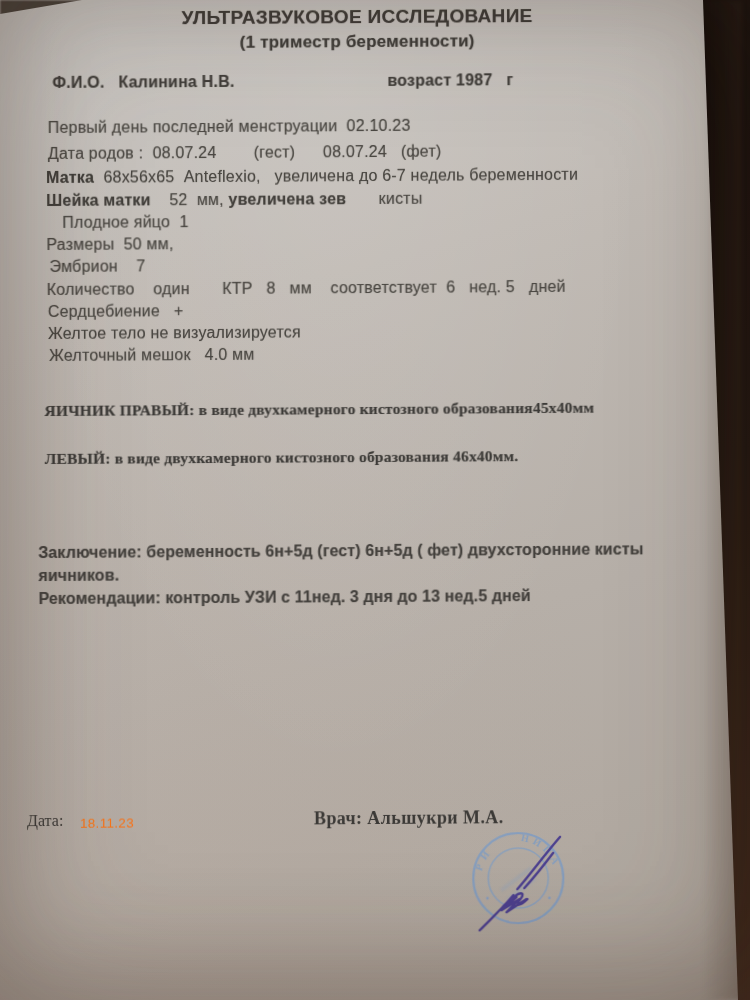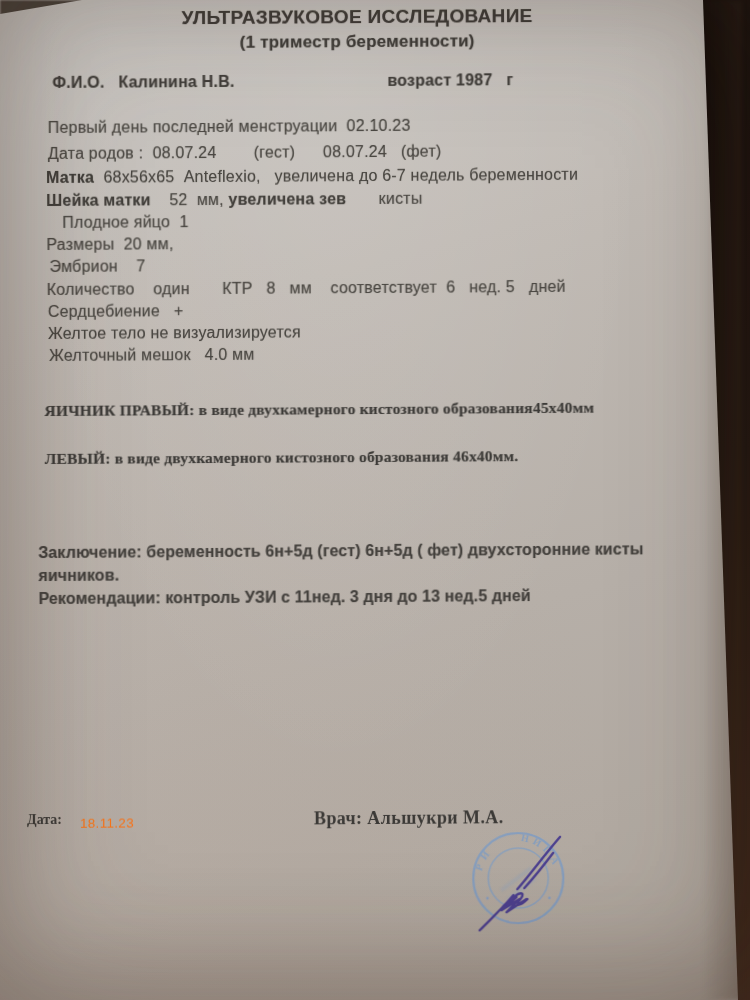--- a/index.html
+++ b/index.html
@@ -64,21 +64,21 @@
   }
   .concl{
     position:absolute;left:38px;top:539px;width:648px;
     font-weight:700;font-size:16px;line-height:23px;color:#44413d;
     letter-spacing:0.1px;white-space:normal;
     text-shadow:0 0 0.8px rgba(68,65,61,0.45);
   }
   .concl .p2{margin-top:0;}
   .footer-date-label{
     position:absolute;left:25px;top:810px;
-    font-family:"Liberation Serif",serif;font-weight:700;font-size:14px;color:#3c3a37;
+    font-family:"Liberation Serif",serif;font-weight:400;font-size:16px;color:#3c3a37;
   }
   .footer-date-value{
     position:absolute;left:78px;top:814px;font-size:13.5px;color:#f97316;letter-spacing:0.3px;
   }
   .footer-doctor{
     position:absolute;left:312px;top:808px;
     font-family:"Liberation Serif",serif;font-weight:700;font-size:18px;color:#3b3936;
     letter-spacing:0.4px;white-space:pre;
   }
   .stamp{position:absolute;left:459px;top:823px;width:116px;height:116px;}
@@ -103,21 +103,21 @@
     <div class="line b" style="left:390px;top:72px;">возраст 1987   г</div>
 
     <div class="line" style="left:50px;top:117px;">Первый день последней менструации  02.10.23</div>
     <div class="line" style="left:50px;top:143px;">Дата родов :  08.07.24        (гест)      08.07.24   (фет)</div>
 
     <div class="line" style="left:48px;top:167px;"><span class="b">Матка</span><span>  68х56х65  Anteflexio,   увеличена до 6-7 недель беременности</span></div>
 
     <div class="line" style="left:48px;top:190px;"><span class="b">Шейка матки</span><span>    52  мм, </span><span class="b">увеличена зев</span><span>       кисты</span></div>
 
     <div class="line" style="left:48px;top:212px;margin-left:16px;">Плодное яйцо  1</div>
-    <div class="line" style="left:48px;top:234px;">Размеры  20 мм,</div>
+    <div class="line" style="left:48px;top:234px;">Размеры  50 мм,</div>
     <div class="line" style="left:51px;top:256px;">Эмбрион    7</div>
     <div class="line" style="left:48px;top:279px;">Количество    один       КТР   8   мм    соответствует  6   нед. 5   дней</div>
     <div class="line" style="left:49px;top:301px;">Сердцебиение   +</div>
     <div class="line" style="left:49px;top:323px;">Желтое тело не визуализируется</div>
     <div class="line" style="left:50px;top:345px;">Желточный мешок   4.0 мм</div>
 
     <div class="serifline" style="left:45px;top:400px;">ЯИЧНИК ПРАВЫЙ: в виде двухкамерного кистозного образования45х40мм</div>
     <div class="serifline" style="left:45px;top:448px;">ЛЕВЫЙ: в виде двухкамерного кистозного образования 46х40мм.</div>
 
     <div class="concl">

